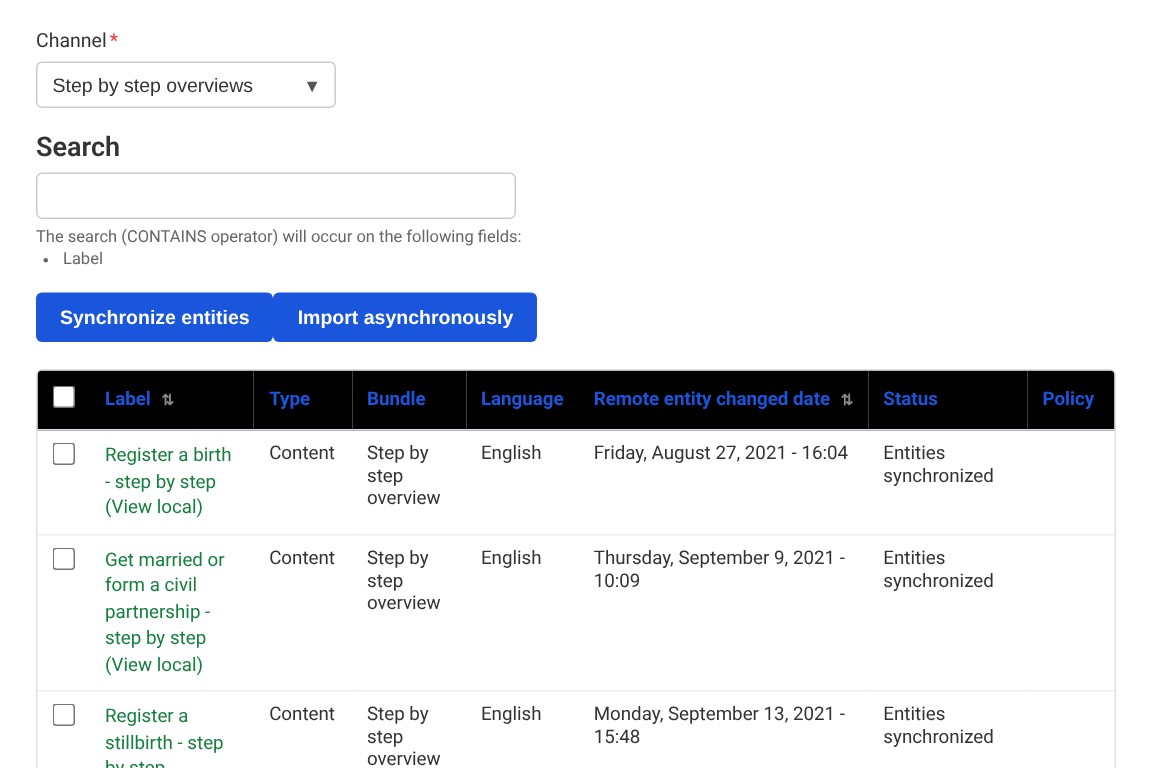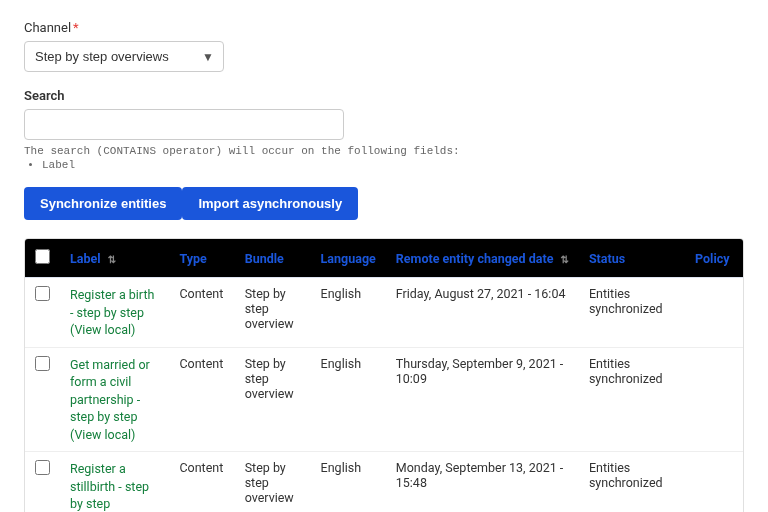--- a/index.html
+++ b/index.html
@@ -47,37 +47,36 @@
       top: 50%;
       transform: translateY(-50%);
       pointer-events: none;
       color: #555;
       font-size: 12px;
     }
     .search-section {
       margin-bottom: 16px;
     }
     .search-label {
-      font-size: 13px;
+      font-size: 18px;
       font-weight: 600;
       margin-bottom: 6px;
     }
     .search-input {
       width: 320px;
       padding: 7px 10px;
       border: 1px solid #ccc;
       border-radius: 4px;
       font-size: 13px;
       outline: none;
     }
     .search-hint {
       font-size: 11px;
       color: #666;
       margin-top: 5px;
-      font-family: Liberation Mono, monospace;
     }
     .search-hint ul {
       margin-left: 18px;
       margin-top: 2px;
     }
     .actions {
       display: flex;
       margin-bottom: 18px;
     }
     .btn-primary {

